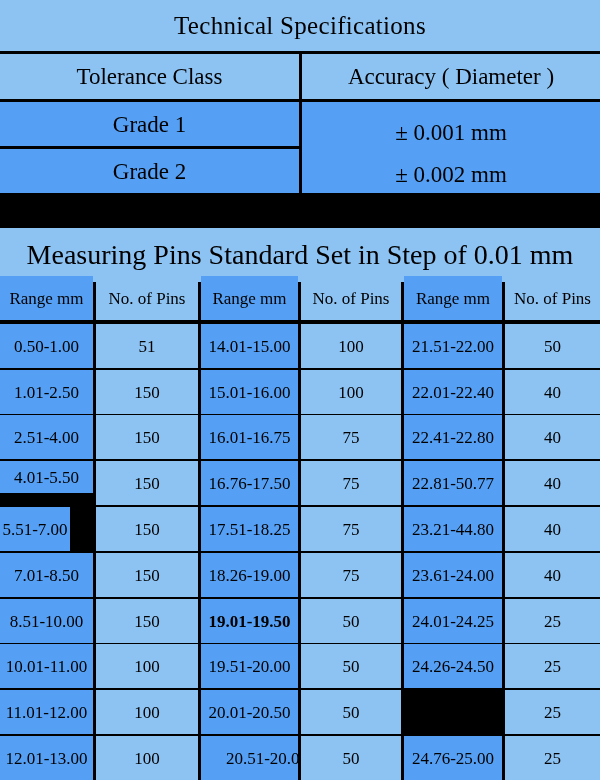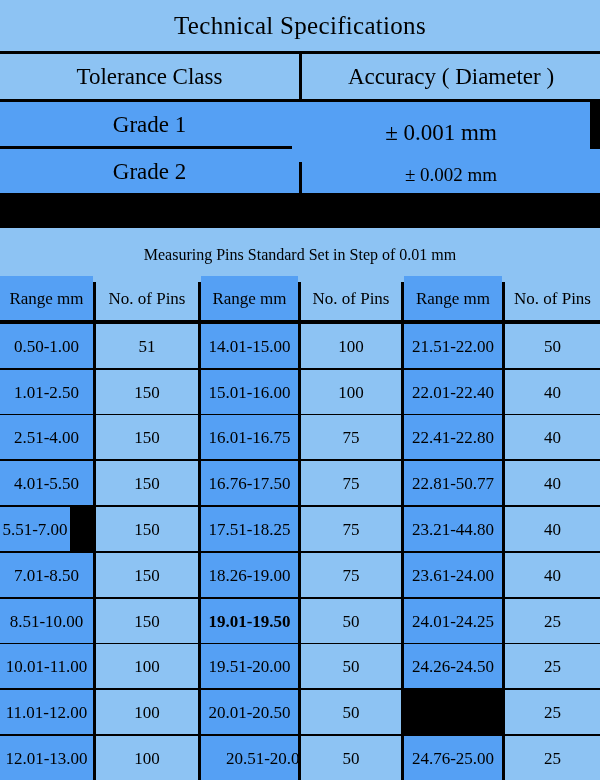--- a/index.html
+++ b/index.html
@@ -40,35 +40,35 @@
   
   .spec-title {
     left: 0; top: 0; width: 600px; height: 51px;
     font-size: 25px;
     letter-spacing: 0.3px;
   }
   .spec-hdr-left  { left: 0;   top: 54px;  width: 299px; height: 45px; font-size: 23px; }
   .spec-hdr-right { left: 302px; top: 54px; width: 298px; height: 45px; font-size: 23px; }
 
   .spec-r1-left  { left: 0;   top: 102px; width: 299px; height: 44px; font-size: 23px; }
-  .spec-r1-right { left: 292px; top: 102px; width: 298px; height: 60px; font-size: 23px; }
+  .spec-r1-right { left: 302px; top: 102px; width: 298px; height: 60px; font-size: 23px; }
   .spec-r2-left  { left: 0;   top: 149px; width: 299px; height: 44px; font-size: 23px; }
-  .spec-r2-right { left: 302px; top: 149px; width: 298px; height: 51px; font-size: 19px; }
+  .spec-r2-right { left: 302px; top: 149px; width: 298px; height: 51px; font-size: 23px; }
 
   
   .separator {
     position: absolute;
     left: 0; top: 193px; width: 600px; height: 34px;
     background: #000000;
   }
 
   
   .pins-title {
     left: 0; top: 228px; width: 600px; height: 54px;
-    font-size: 16px;
+    font-size: 28px;
   }
 
   
   #pins-grid { position: absolute; left: 0; top: 276px; width: 600px; height: 504px; }
 
   .dcell {
     position: absolute;
     box-sizing: border-box;
     display: flex;
     align-items: center;
@@ -119,21 +119,21 @@
       <div class="dcell dark rng" style="left: 201px; top: 94px; width: 97px; height: 44px;">15.01-16.00</div>
       <div class="dcell light num" style="left: 301px; top: 94px; width: 100px; height: 44px;">100</div>
       <div class="dcell dark rng" style="left: 404px; top: 94px; width: 98px; height: 44px;">22.01-22.40</div>
       <div class="dcell light num" style="left: 505px; top: 94px; width: 95px; height: 44px;">40</div>
       <div class="dcell dark rng" style="left: 0px; top: 139px; width: 93px; height: 44px;">2.51-4.00</div>
       <div class="dcell light num" style="left: 96px; top: 139px; width: 102px; height: 44px;">150</div>
       <div class="dcell dark rng" style="left: 201px; top: 139px; width: 97px; height: 44px;">16.01-16.75</div>
       <div class="dcell light num" style="left: 301px; top: 139px; width: 100px; height: 44px;">75</div>
       <div class="dcell dark rng" style="left: 404px; top: 139px; width: 98px; height: 44px;">22.41-22.80</div>
       <div class="dcell light num" style="left: 505px; top: 139px; width: 95px; height: 44px;">40</div>
-      <div class="dcell dark rng" style="left: 0px; top: 185px; width: 93px; height: 44px;">4.01-5.50</div>
+      <div class="dcell dark rng" style="left: 0px; top: 185px; width: 93px; height: 32px;">4.01-5.50</div>
       <div class="dcell light num" style="left: 96px; top: 185px; width: 102px; height: 44px;">150</div>
       <div class="dcell dark rng" style="left: 201px; top: 185px; width: 97px; height: 44px; text-align: center;">16.76-17.50</div>
       <div class="dcell light num" style="left: 301px; top: 185px; width: 100px; height: 44px;">75</div>
       <div class="dcell dark rng" style="left: 404px; top: 185px; width: 98px; height: 44px;">22.81-50.77</div>
       <div class="dcell light num" style="left: 505px; top: 185px; width: 95px; height: 44px;">40</div>
       <div class="dcell dark rng" style="left: 0px; top: 231px; width: 70px; height: 44px;">5.51-7.00</div>
       <div class="dcell light num" style="left: 96px; top: 231px; width: 102px; height: 44px;">150</div>
       <div class="dcell dark rng" style="left: 201px; top: 231px; width: 97px; height: 44px;">17.51-18.25</div>
       <div class="dcell light num" style="left: 301px; top: 231px; width: 100px; height: 44px;">75</div>
       <div class="dcell dark rng" style="left: 404px; top: 231px; width: 98px; height: 44px;">23.21-44.80</div>

